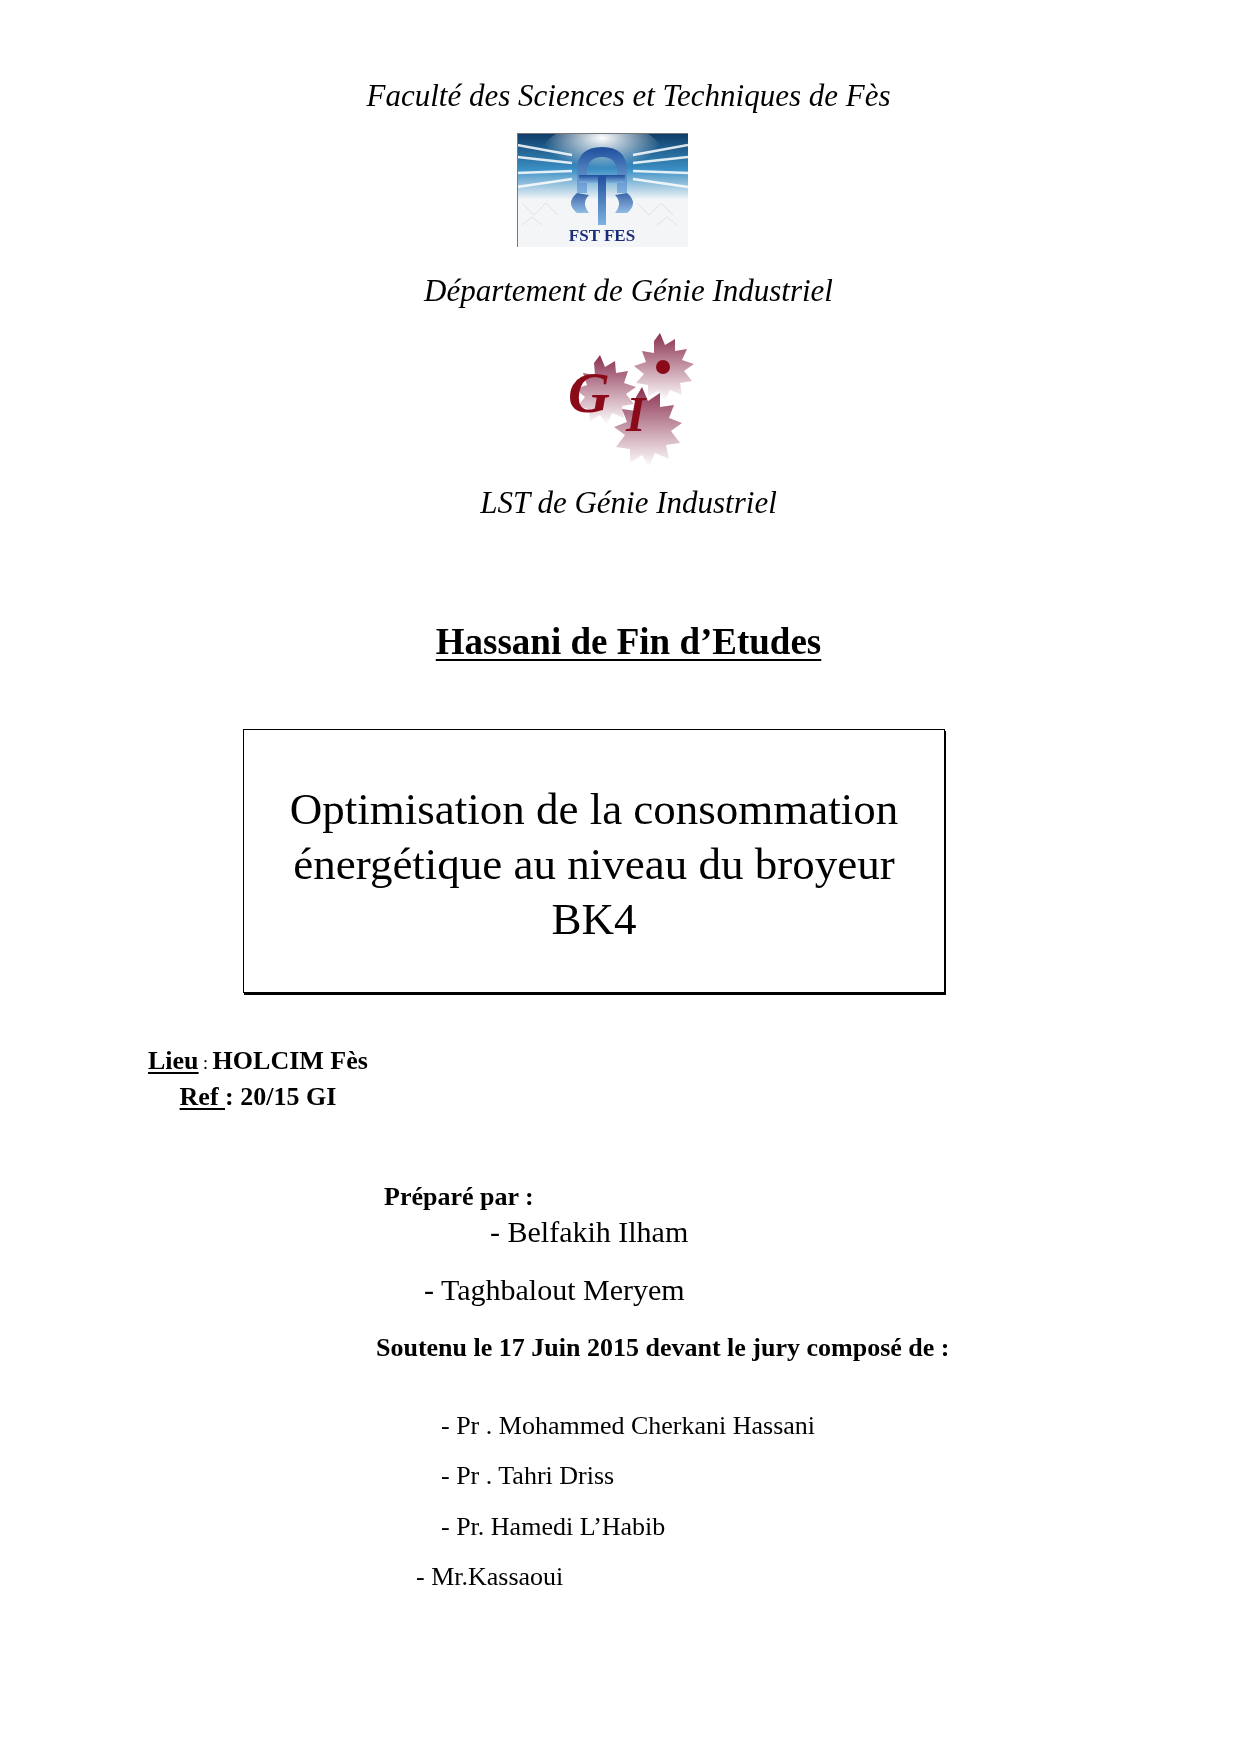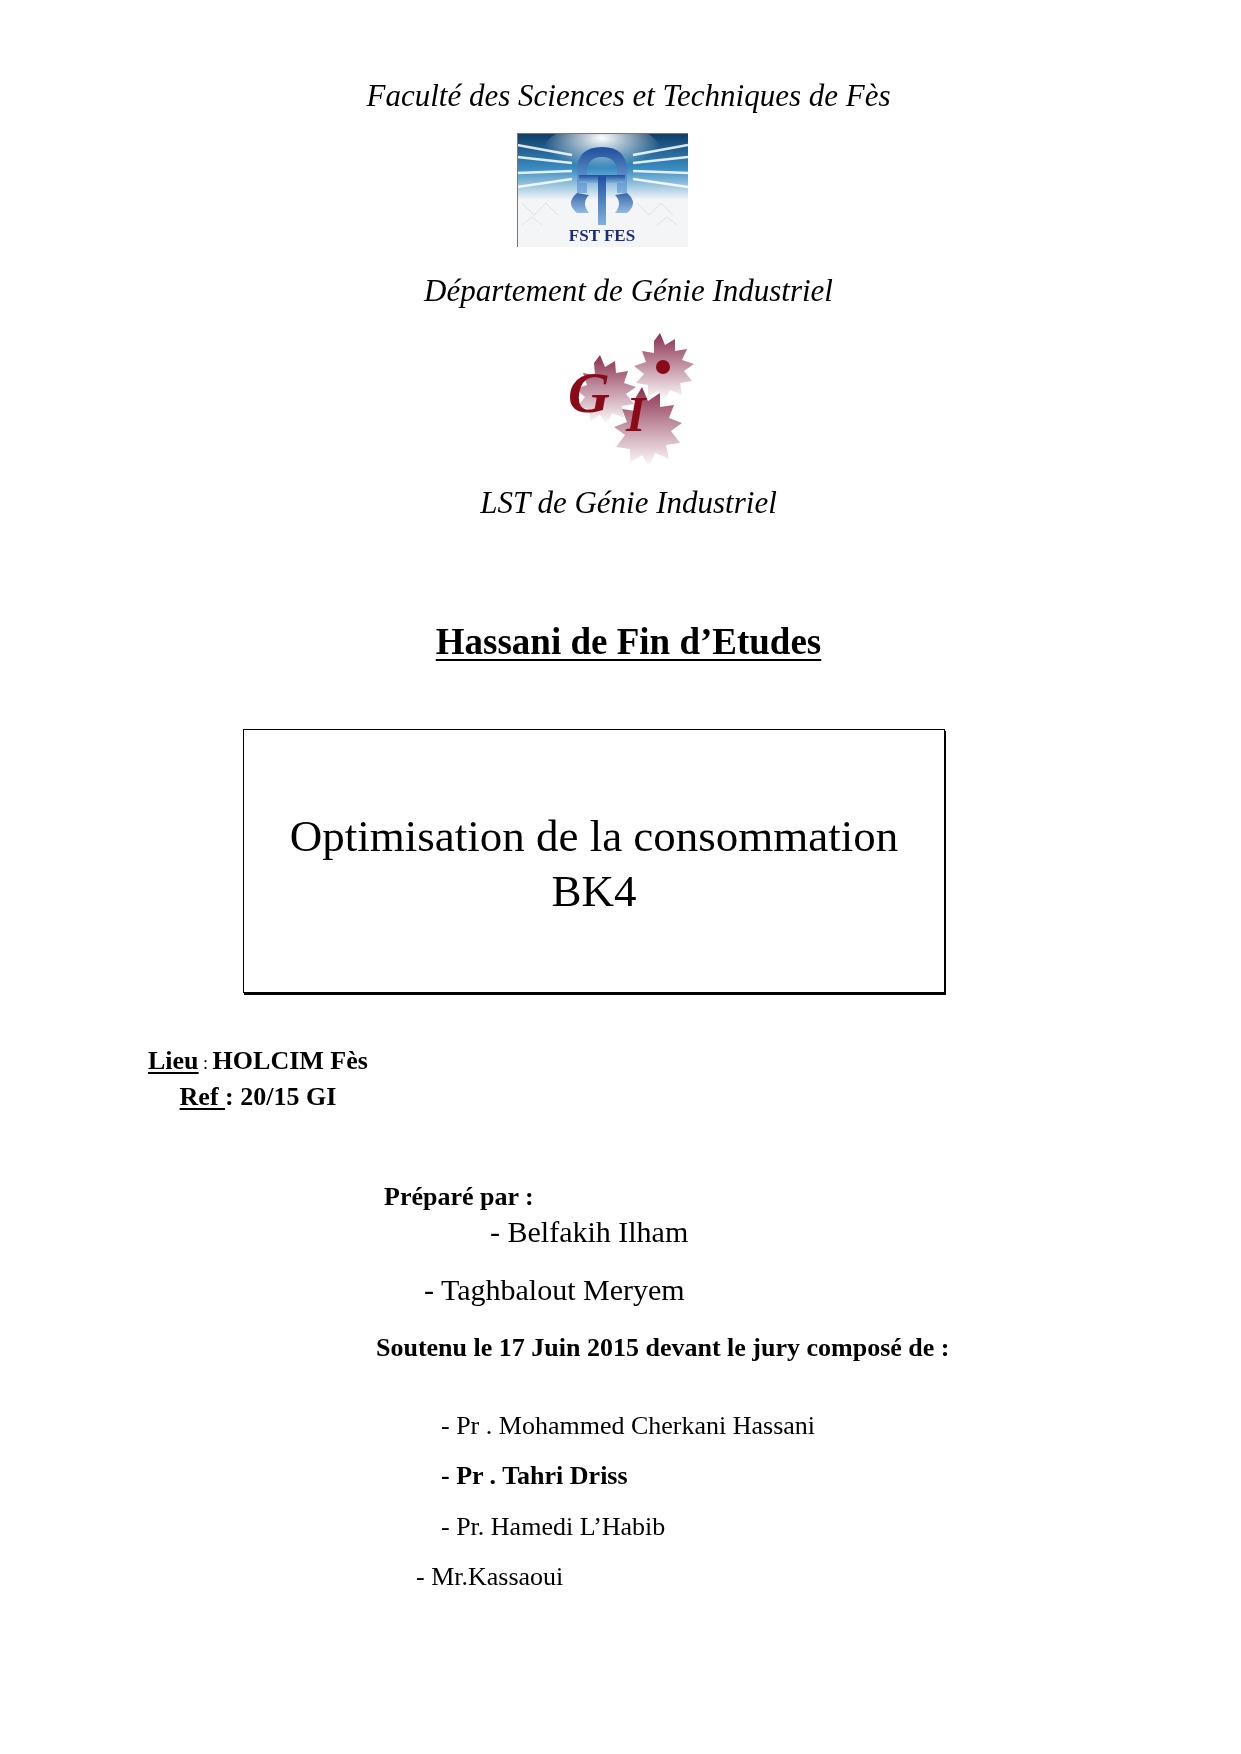--- a/index.html
+++ b/index.html
@@ -92,31 +92,32 @@
   </svg>
 </div>
 
 <div class="center-line italic-head" style="top:485px;">LST de Génie Industriel</div>
 
 <div class="center-line pfe-title" style="top:620px;">Hassani de Fin d’Etudes</div>
 
 <div class="title-box">
   <div class="title-text">
     <div>Optimisation de la consommation</div>
+    <div>énergétique au niveau du broyeur</div>
     <div>BK4</div>
   </div>
 </div>
 
 <div class="abs meta" style="left:148px; top:1044px;">
   <div><span class="lbl">Lieu</span><span class="colon-small"> : </span><span>HOLCIM Fès</span></div>
   <div><span class="lbl">Ref </span><span>: </span><span>20/15 GI</span></div>
 </div>
 
 <div class="abs prep-label" style="left:384px; top:1182px;">Préparé par :</div>
 <div class="abs student" style="left:450px; top:1215px;margin-left:40px;">- Belfakih Ilham</div>
 <div class="abs student" style="left:424px; top:1273px;">- Taghbalout Meryem</div>
 
 <div class="abs defense" style="left:376px; top:1333px;">Soutenu le 17 Juin 2015 devant le jury composé de :</div>
 
 <div class="abs jury" style="left:441px; top:1411px;">- Pr . Mohammed Cherkani Hassani</div>
-<div class="abs jury" style="left:441px; top:1461px;font-weight:bold;">- Pr . Tahri Driss</div>
+<div class="abs jury" style="left:441px; top:1461px;">- Pr . Tahri Driss</div>
 <div class="abs jury" style="left:441px; top:1512px;">- Pr. Hamedi L’Habib</div>
 <div class="abs jury" style="left:416px; top:1562px;">-  Mr.Kassaoui</div>
 
 </body></html>

